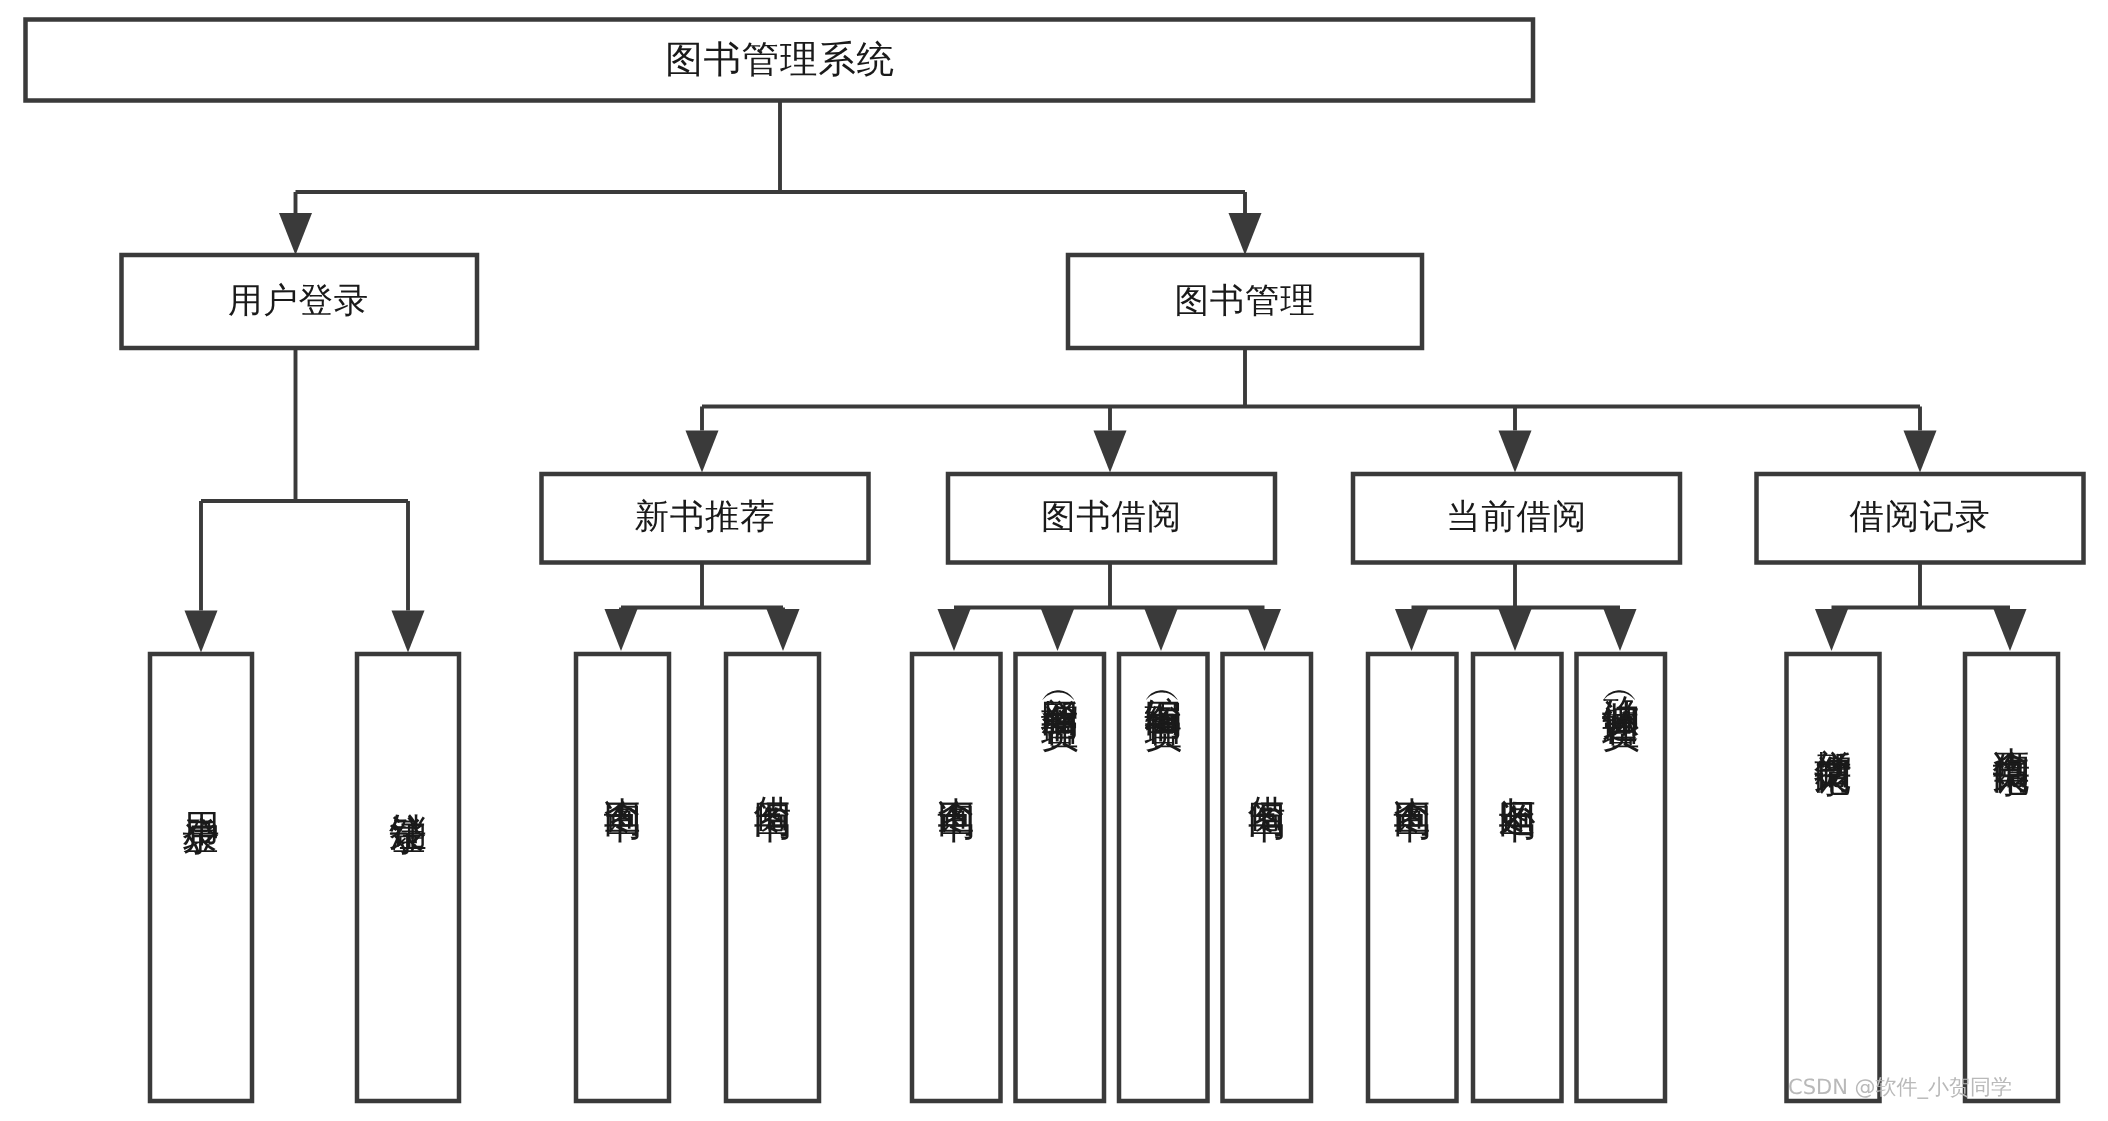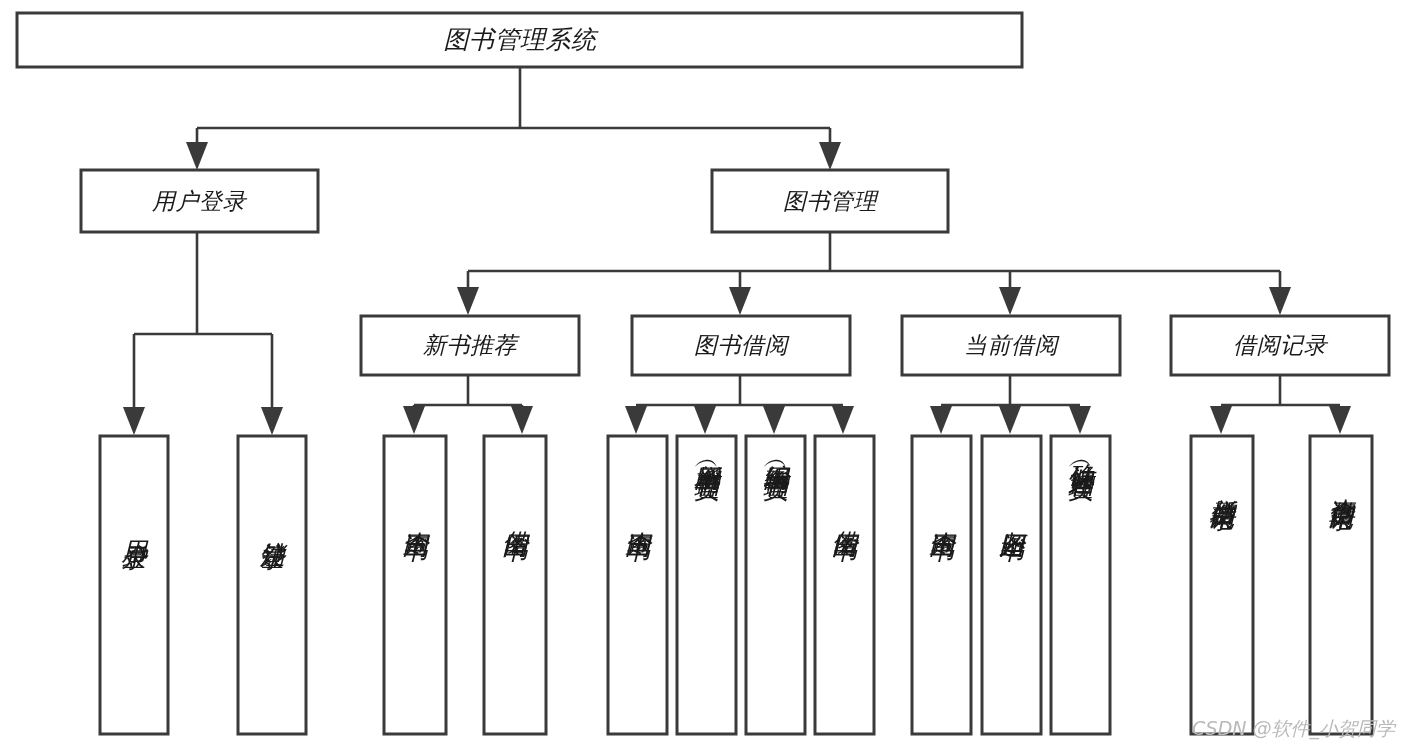--- a/index.html
+++ b/index.html
@@ -10,21 +10,20 @@
   }
   body {
     font-family: "DejaVu Sans", "Liberation Sans", sans-serif;
   }
   #diagram-root {
     position: relative;
     width: 1405px;
     height: 740px;
     background: #ffffff;
     overflow: hidden;
-    font-style: italic;
   }
   svg.diagram-canvas {
     position: absolute;
     left: 0;
     top: 0;
     width: 1405px;
     height: 747px;
     display: block;
   }
   .node-box {
@@ -72,21 +71,21 @@
     font-size: 25px;
     line-height: 1.08;
     color: #1a1a1a;
     letter-spacing: 2px;
     white-space: nowrap;
     text-align: center;
   }
   .watermark {
     position: absolute;
     font-family: "DejaVu Sans", "Liberation Sans", sans-serif;
-    font-size: 19px;
+    font-size: 14px;
     color: #b9b9b9;
     white-space: nowrap;
     pointer-events: none;
   }
 </style>
 </head>
 <body>
 
 <div id="diagram-root">
 

